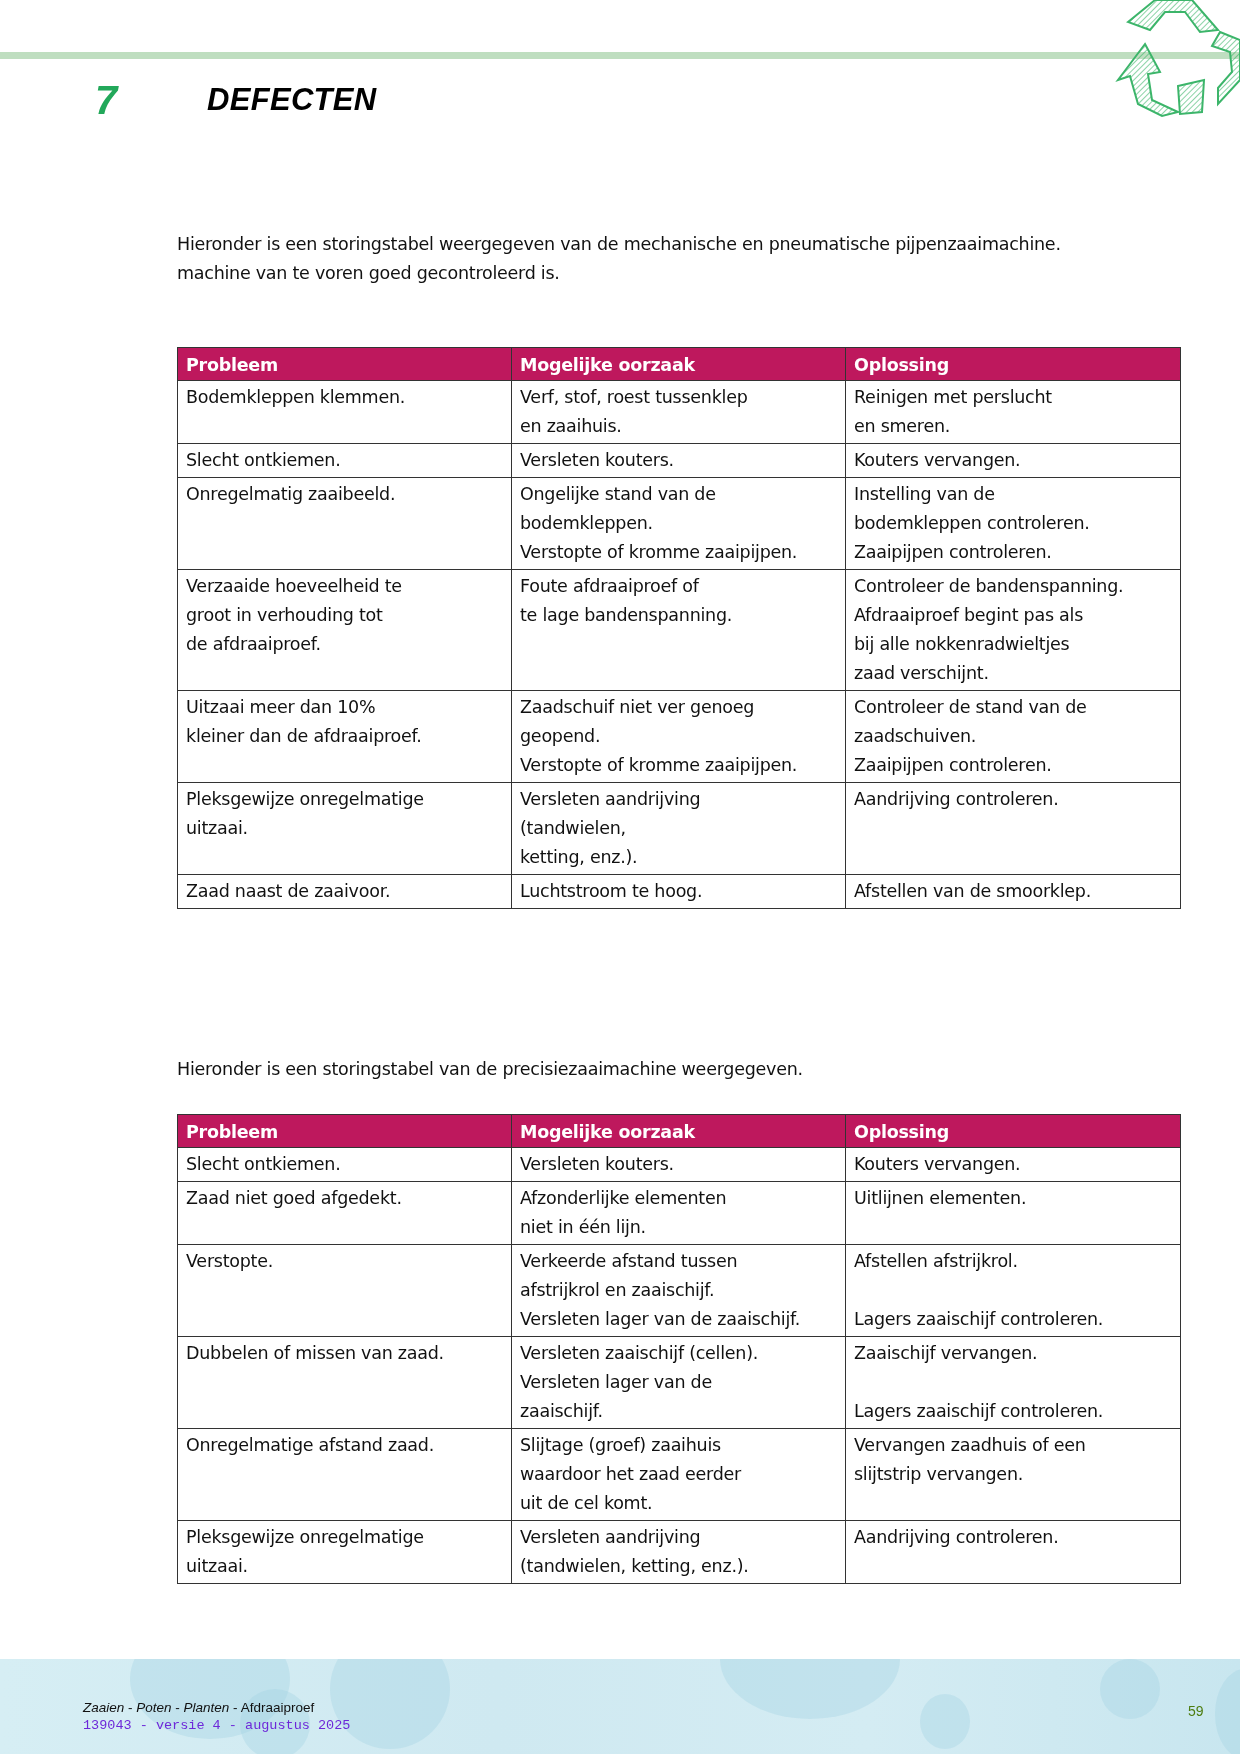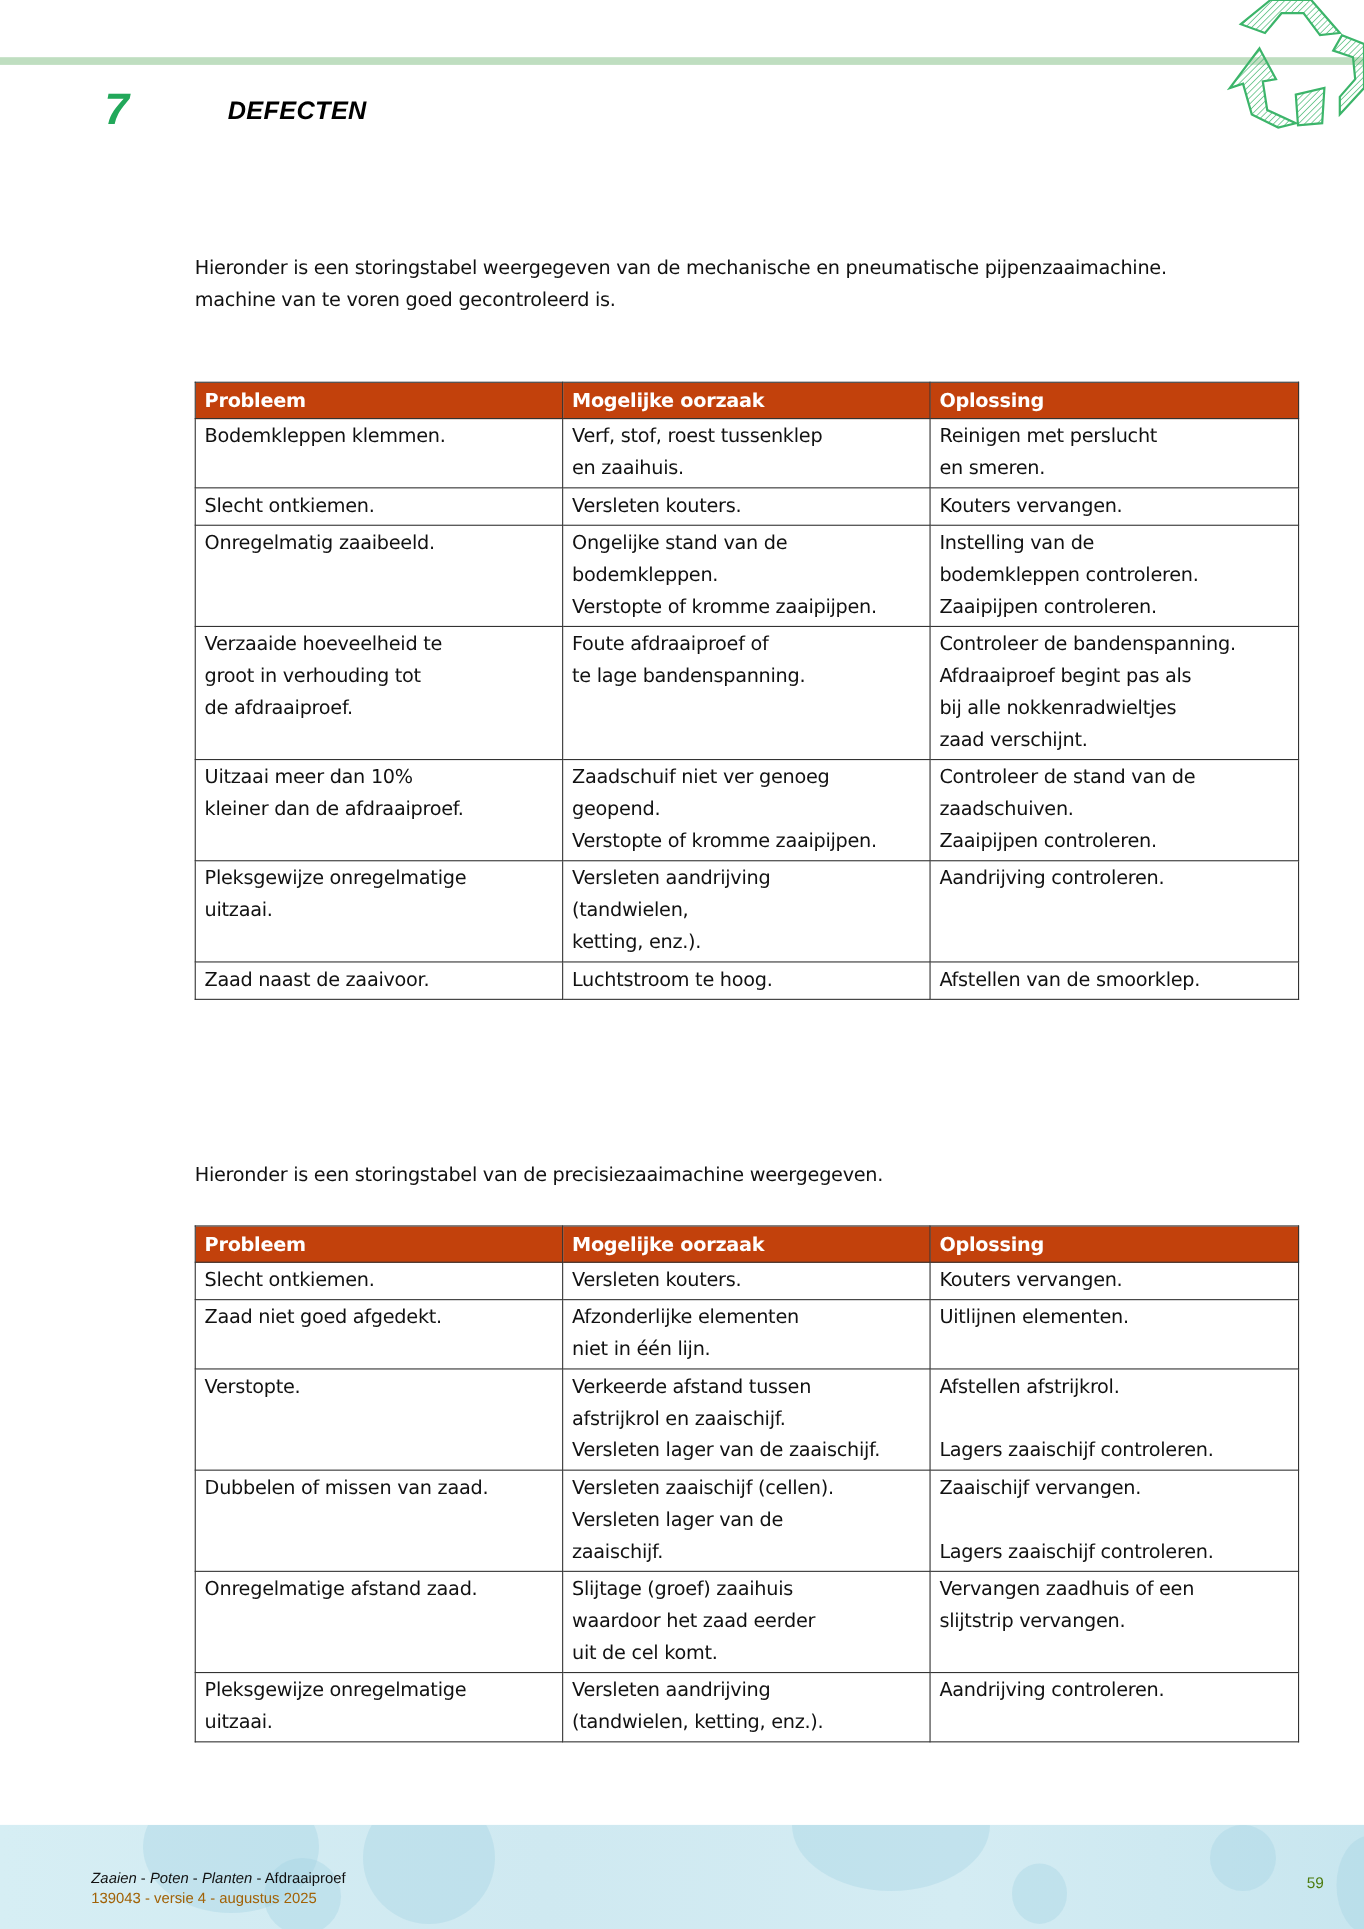--- a/index.html
+++ b/index.html
@@ -18,21 +18,21 @@
   }
   .chapter-num {
     position: absolute; left: 95px; top: 78px;
     font-family: "Liberation Sans", sans-serif;
     font-weight: bold; font-style: italic; font-size: 40px;
     color: #22a85a; line-height: 44px;
   }
   .chapter-title {
     position: absolute; left: 207px; top: 80px;
     font-family: "Liberation Sans", sans-serif;
-    font-weight: bold; font-style: italic; font-size: 23px;
+    font-weight: bold; font-style: italic; font-size: 31px;
     color: #000; line-height: 40px; letter-spacing: 0.3px;
   }
   .para {
     position: absolute; left: 177px; width: 1010px;
     font-family: "DejaVu Sans", sans-serif; font-size: 17.5px;
     line-height: 29px; color: #111;
     letter-spacing: -0.25px;
   }
   .p1 { top: 230px; }
   .p2 { top: 1055px; }
@@ -40,21 +40,21 @@
     position: absolute; left: 177px; width: 1003px;
     border-collapse: collapse;
     font-family: "DejaVu Sans", sans-serif; font-size: 17.5px;
     letter-spacing: -0.25px;
     table-layout: fixed;
   }
   table.fault col.c1 { width: 334px; }
   table.fault col.c2 { width: 334px; }
   table.fault col.c3 { width: 335px; }
   table.fault th {
-    background: #c2410c; color: #fff; text-align: left;
+    background: #be185d; color: #fff; text-align: left;
     font-weight: bold; padding: 3px 8px 1px 8px; height: 28px;
     border: 1.5px solid #333; border-top: 1.5px solid #333;
     font-size: 17.5px; line-height: 26px;
   }
   table.fault td {
     border: 1.5px solid #333; vertical-align: top;
     padding: 2px 8px 2px 8px; line-height: 29px; color: #111;
     white-space: pre-line;
   }
   .t1 { top: 347px; }
@@ -65,21 +65,21 @@
     overflow: hidden;
   }
   .bubble { position: absolute; border-radius: 50%; background: rgba(160,210,225,0.35); }
   .foot-title {
     position: absolute; left: 83px; top: 1700px;
     font-family: "Liberation Sans", sans-serif; font-size: 13.5px; color: #111;
   }
   .foot-title i { font-style: italic; margin-top: 37px; }
   .foot-sub {
     position: absolute; left: 83px; top: 1718px;
-    font-family: Liberation Sans, sans-serif; font-size: 13.5px; color: #a16207;
+    font-family: Liberation Mono, monospace; font-size: 13.5px; color: #6d28d9;
   }
   .page-num {
     position: absolute; left: 1188px; top: 1703px;
     font-family: "Liberation Sans", sans-serif; font-size: 14px; color: #4d7c0f;
   }
 </style>
 </head>
 <body>
 
 <div class="topline"></div>

